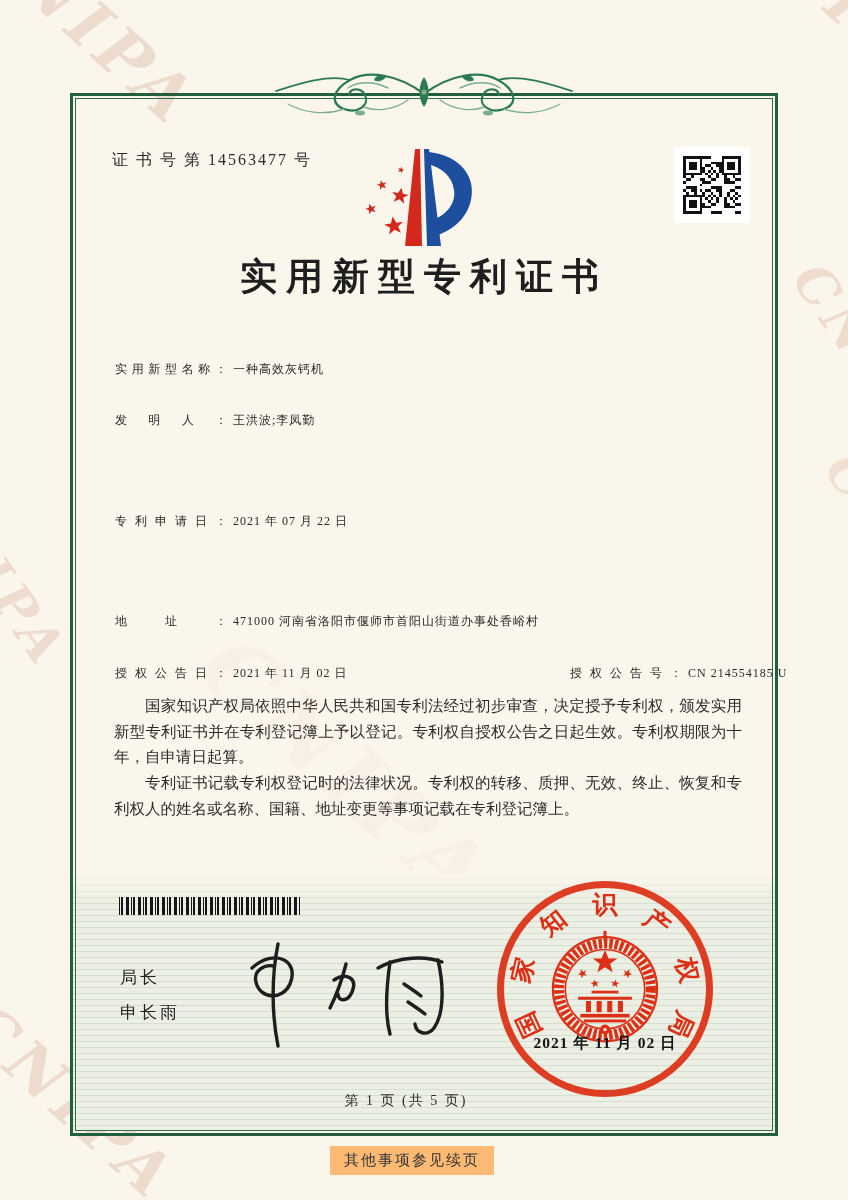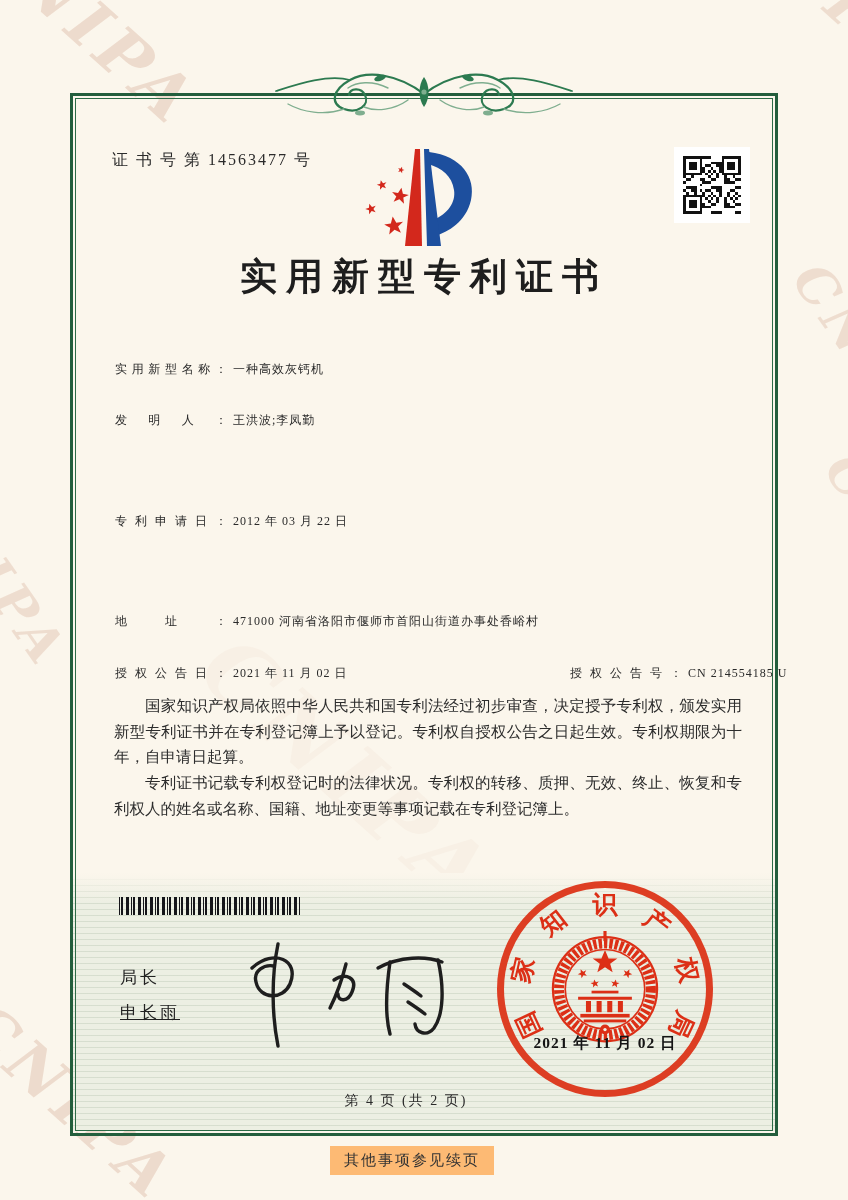--- a/index.html
+++ b/index.html
@@ -50,21 +50,21 @@
   .body-text{position:absolute;left:114px;top:693px;width:628px;z-index:3;
              font-size:15.5px;line-height:25.7px;text-align:justify;color:#2c2c2c;}
   .body-text p{margin:0;text-indent:2em;}
 
   
   .barcode{position:absolute;left:119px;top:897px;width:202px;height:18px;z-index:3;white-space:nowrap;overflow:hidden;}
   .barcode i{display:inline-block;height:100%;background:#15151a;vertical-align:top;}
   .signer-title{position:absolute;left:120px;top:966px;z-index:3;font-size:17px;letter-spacing:3px;
                 font-family:"Liberation Sans","DejaVu Sans",sans-serif;color:#222;}
   .signer-name{position:absolute;left:120px;top:1001px;z-index:3;font-size:17px;letter-spacing:3px;
-               font-family:"Liberation Sans","DejaVu Sans",sans-serif;color:#222;text-decoration:underline;}
+               font-family:"Liberation Sans","DejaVu Sans",sans-serif;color:#222;}
   .signature{position:absolute;left:238px;top:938px;z-index:4;}
 
   
   .seal{position:absolute;left:497px;top:881px;width:216px;height:216px;z-index:4;}
   .seal-ring{position:absolute;inset:0;border:7px solid #dc3418;border-radius:50%;opacity:.95;}
   .seal-char{position:absolute;left:50%;top:50%;width:28px;height:28px;margin:-14px 0 0 -14px;
              text-align:center;line-height:28px;font-size:25px;font-weight:700;color:#dc2f16;}
   .sc0{transform:rotate(-115deg) translateY(-84px);}
   .sc1{transform:rotate(-77deg)  translateY(-84px);}
   .sc2{transform:rotate(-38deg)  translateY(-84px);}
@@ -580,21 +580,21 @@
   <div class="row" style="top:357px">
     <span class="flabel">实用新型名称：</span>
     <span class="fvalue">一种高效灰钙机</span>
   </div>
   <div class="row" style="top:408px">
     <span class="flabel">发明人：</span>
     <span class="fvalue">王洪波;李凤勤</span>
   </div>
   <div class="row" style="top:509px">
     <span class="flabel">专利申请日：</span>
-    <span class="fvalue">2012 年 03 月 22 日</span>
+    <span class="fvalue">2021 年 07 月 22 日</span>
   </div>
   <div class="row" style="top:609px">
     <span class="flabel">地址：</span>
     <span class="fvalue">471000 河南省洛阳市偃师市首阳山街道办事处香峪村</span>
   </div>
 
   <div class="row" style="top:661px;width:640px">
     <span class="flabel">授权公告日：</span>
     <span class="fvalue">2021 年 11 月 02 日</span>
     <span class="grant2">
@@ -655,17 +655,17 @@
         <rect x="61.5" y="62.5" width="4.5" height="10"></rect>
         <rect x="28" y="74" width="44" height="3.2"></rect>
         <rect x="31" y="79" width="38" height="2.6"></rect>
         <circle cx="50" cy="88" r="4.5"></circle>
         <circle cx="50" cy="88" r="1.5" fill="#eef0e5"></circle>
       </g>
     </svg>
     <div class="seal-date">2021 年 11 月 02 日</div>
   </div>
 
-  <div class="page-info">第 4 页 (共 2 页)</div>
+  <div class="page-info">第 1 页 (共 5 页)</div>
 
   <div class="footer-note">其他事项参见续页</div>
 
 </div>
 
 </body></html>

